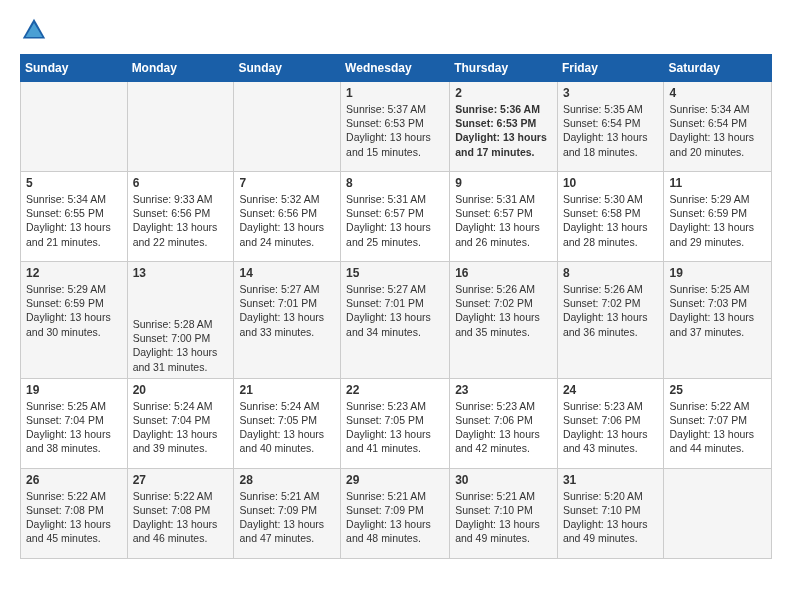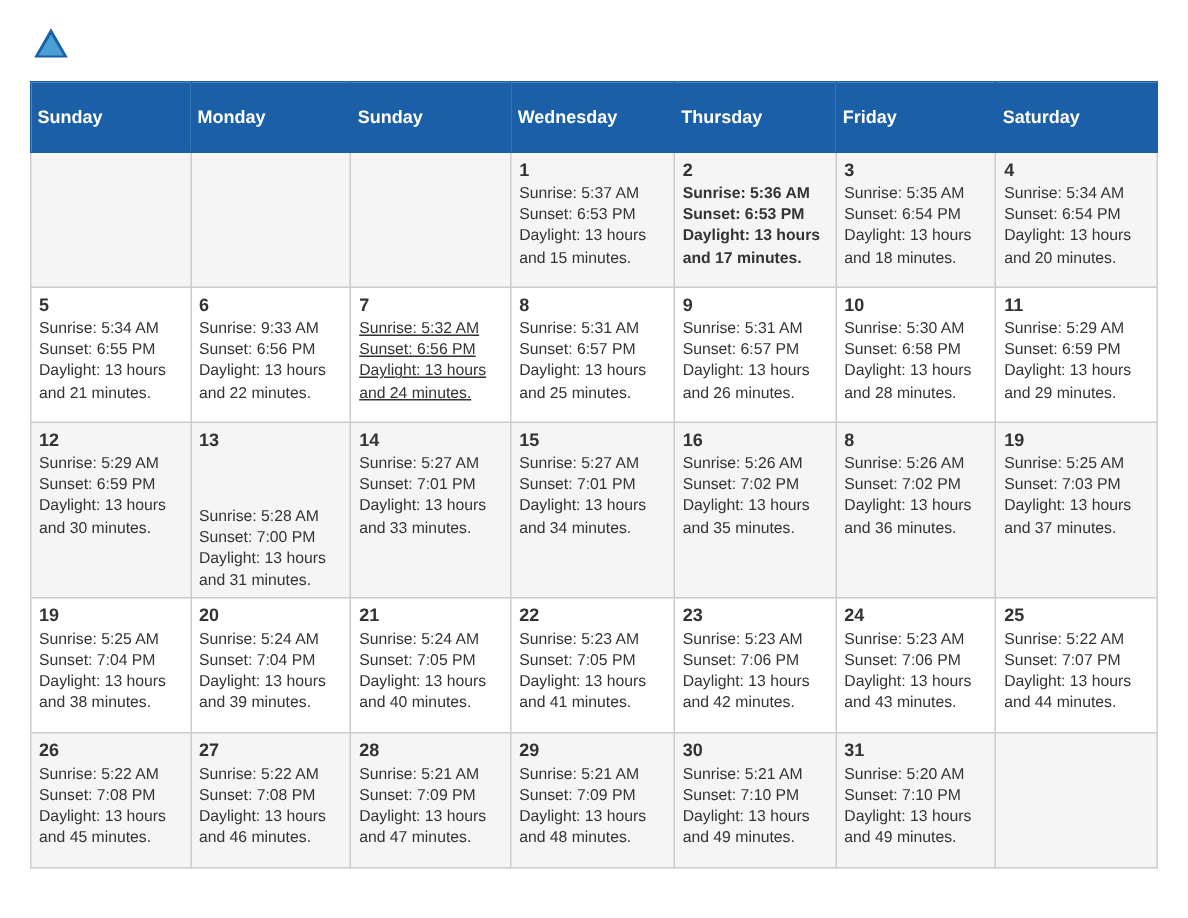--- a/index.html
+++ b/index.html
@@ -56,21 +56,21 @@
       color: #555;
     }
     table {
       width: 100%;
       border-collapse: collapse;
       font-size: 11px;
     }
     thead tr th {
       background-color: #1a5fa8;
       color: #fff;
-      padding: 16px 4px;
+      padding: 6px 4px;
       text-align: left;
       font-size: 12px;
       font-weight: bold;
       border: 1px solid #1a5fa8;
     }
     tbody tr td {
       vertical-align: top;
       padding: 4px 5px;
       border: 1px solid #ccc;
       min-height: 80px;
@@ -170,21 +170,21 @@
 Daylight: 13 hours and 21 minutes.</div>
           </td>
           <td>
             <span class="day-number">6</span>
             <div class="day-info" style="white-space: pre-line;">Sunrise: 9:33 AM
 Sunset: 6:56 PM
 Daylight: 13 hours and 22 minutes.</div>
           </td>
           <td>
             <span class="day-number">7</span>
-            <div class="day-info" style="white-space: pre-line; text-decoration: underline;">Sunrise: 5:32 AM
+            <div class="day-info" style="white-space: pre-line;">Sunrise: 5:32 AM
 Sunset: 6:56 PM
 Daylight: 13 hours and 24 minutes.</div>
           </td>
           <td>
             <span class="day-number">8</span>
             <div class="day-info" style="white-space: pre-line;">Sunrise: 5:31 AM
 Sunset: 6:57 PM
 Daylight: 13 hours and 25 minutes.</div>
           </td>
           <td>

